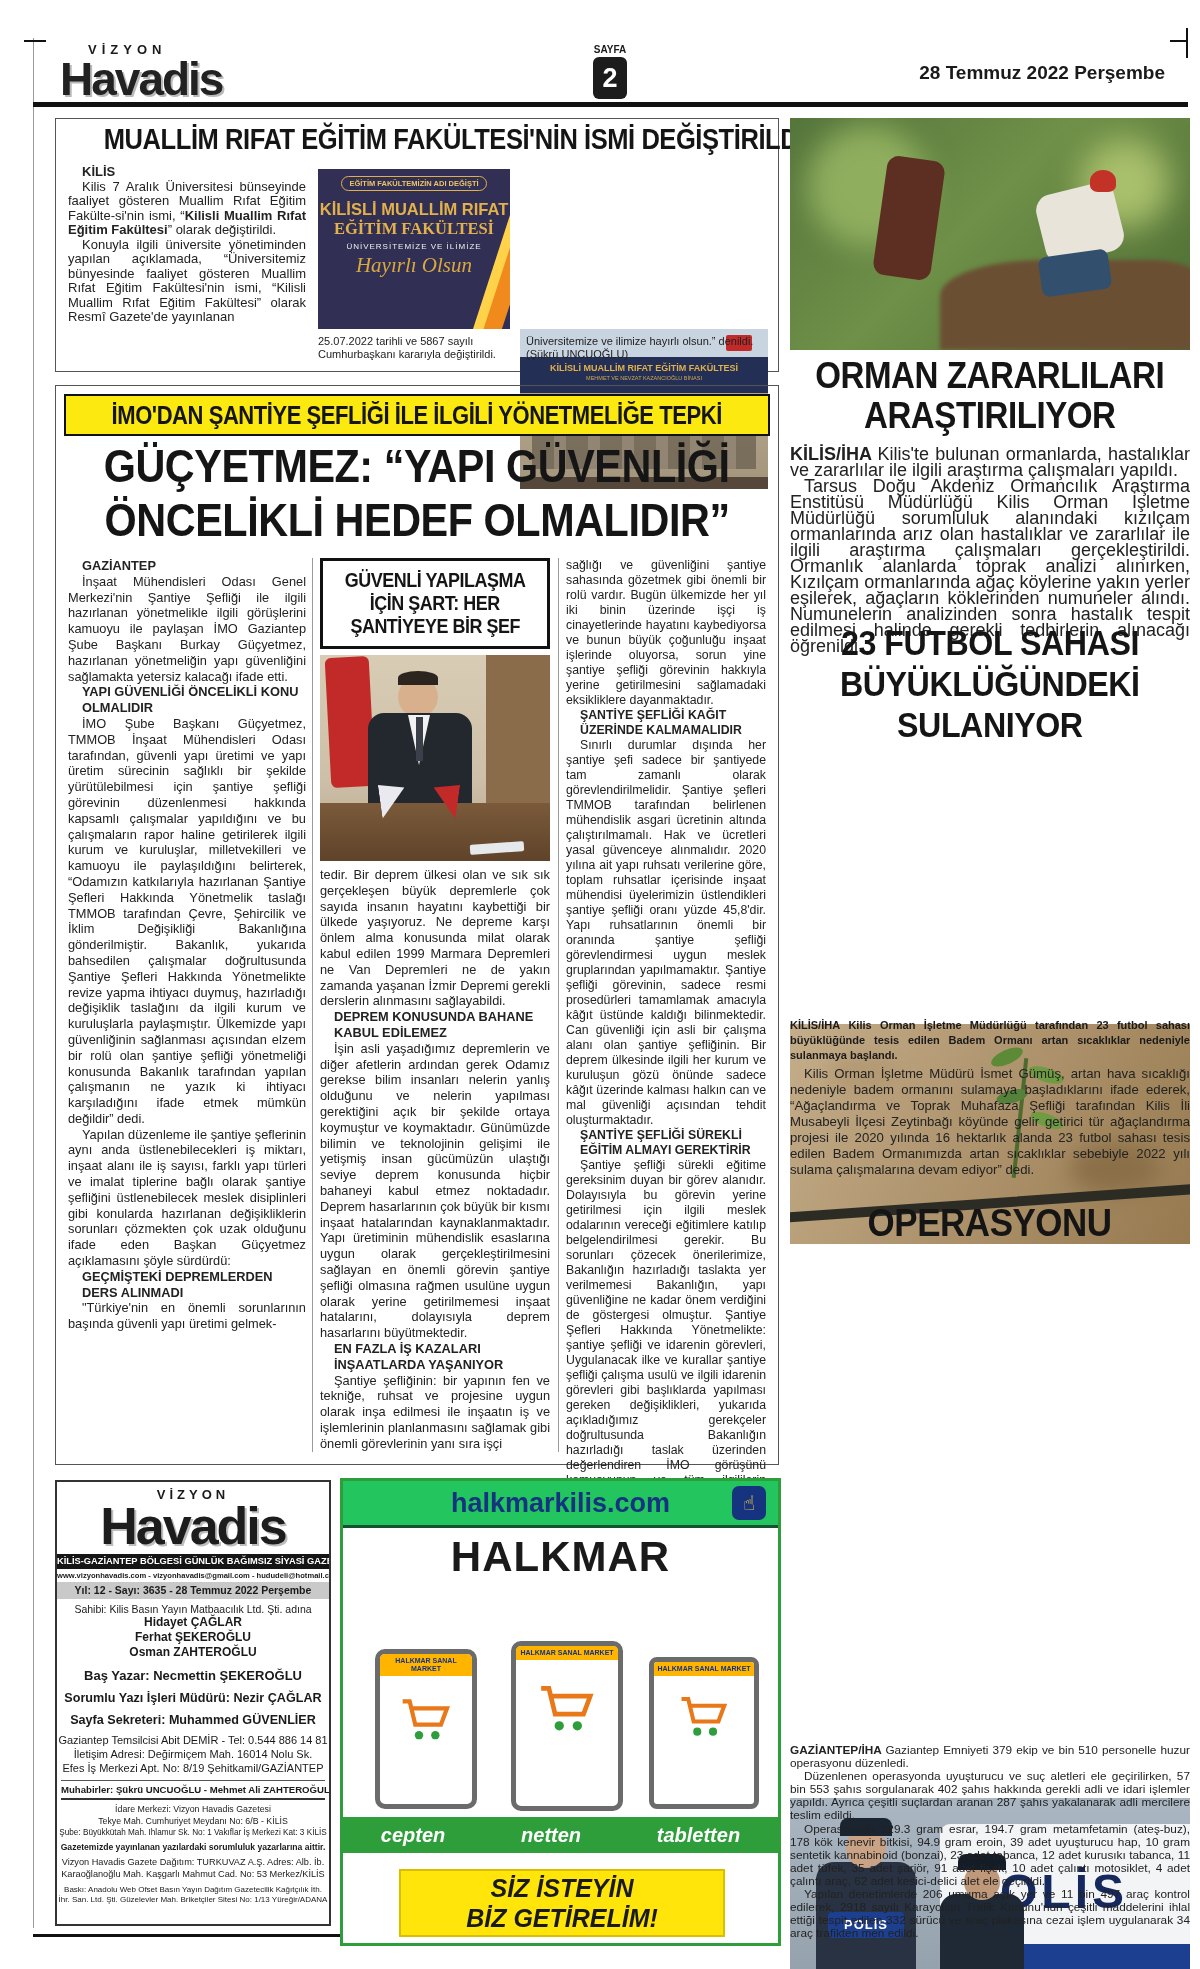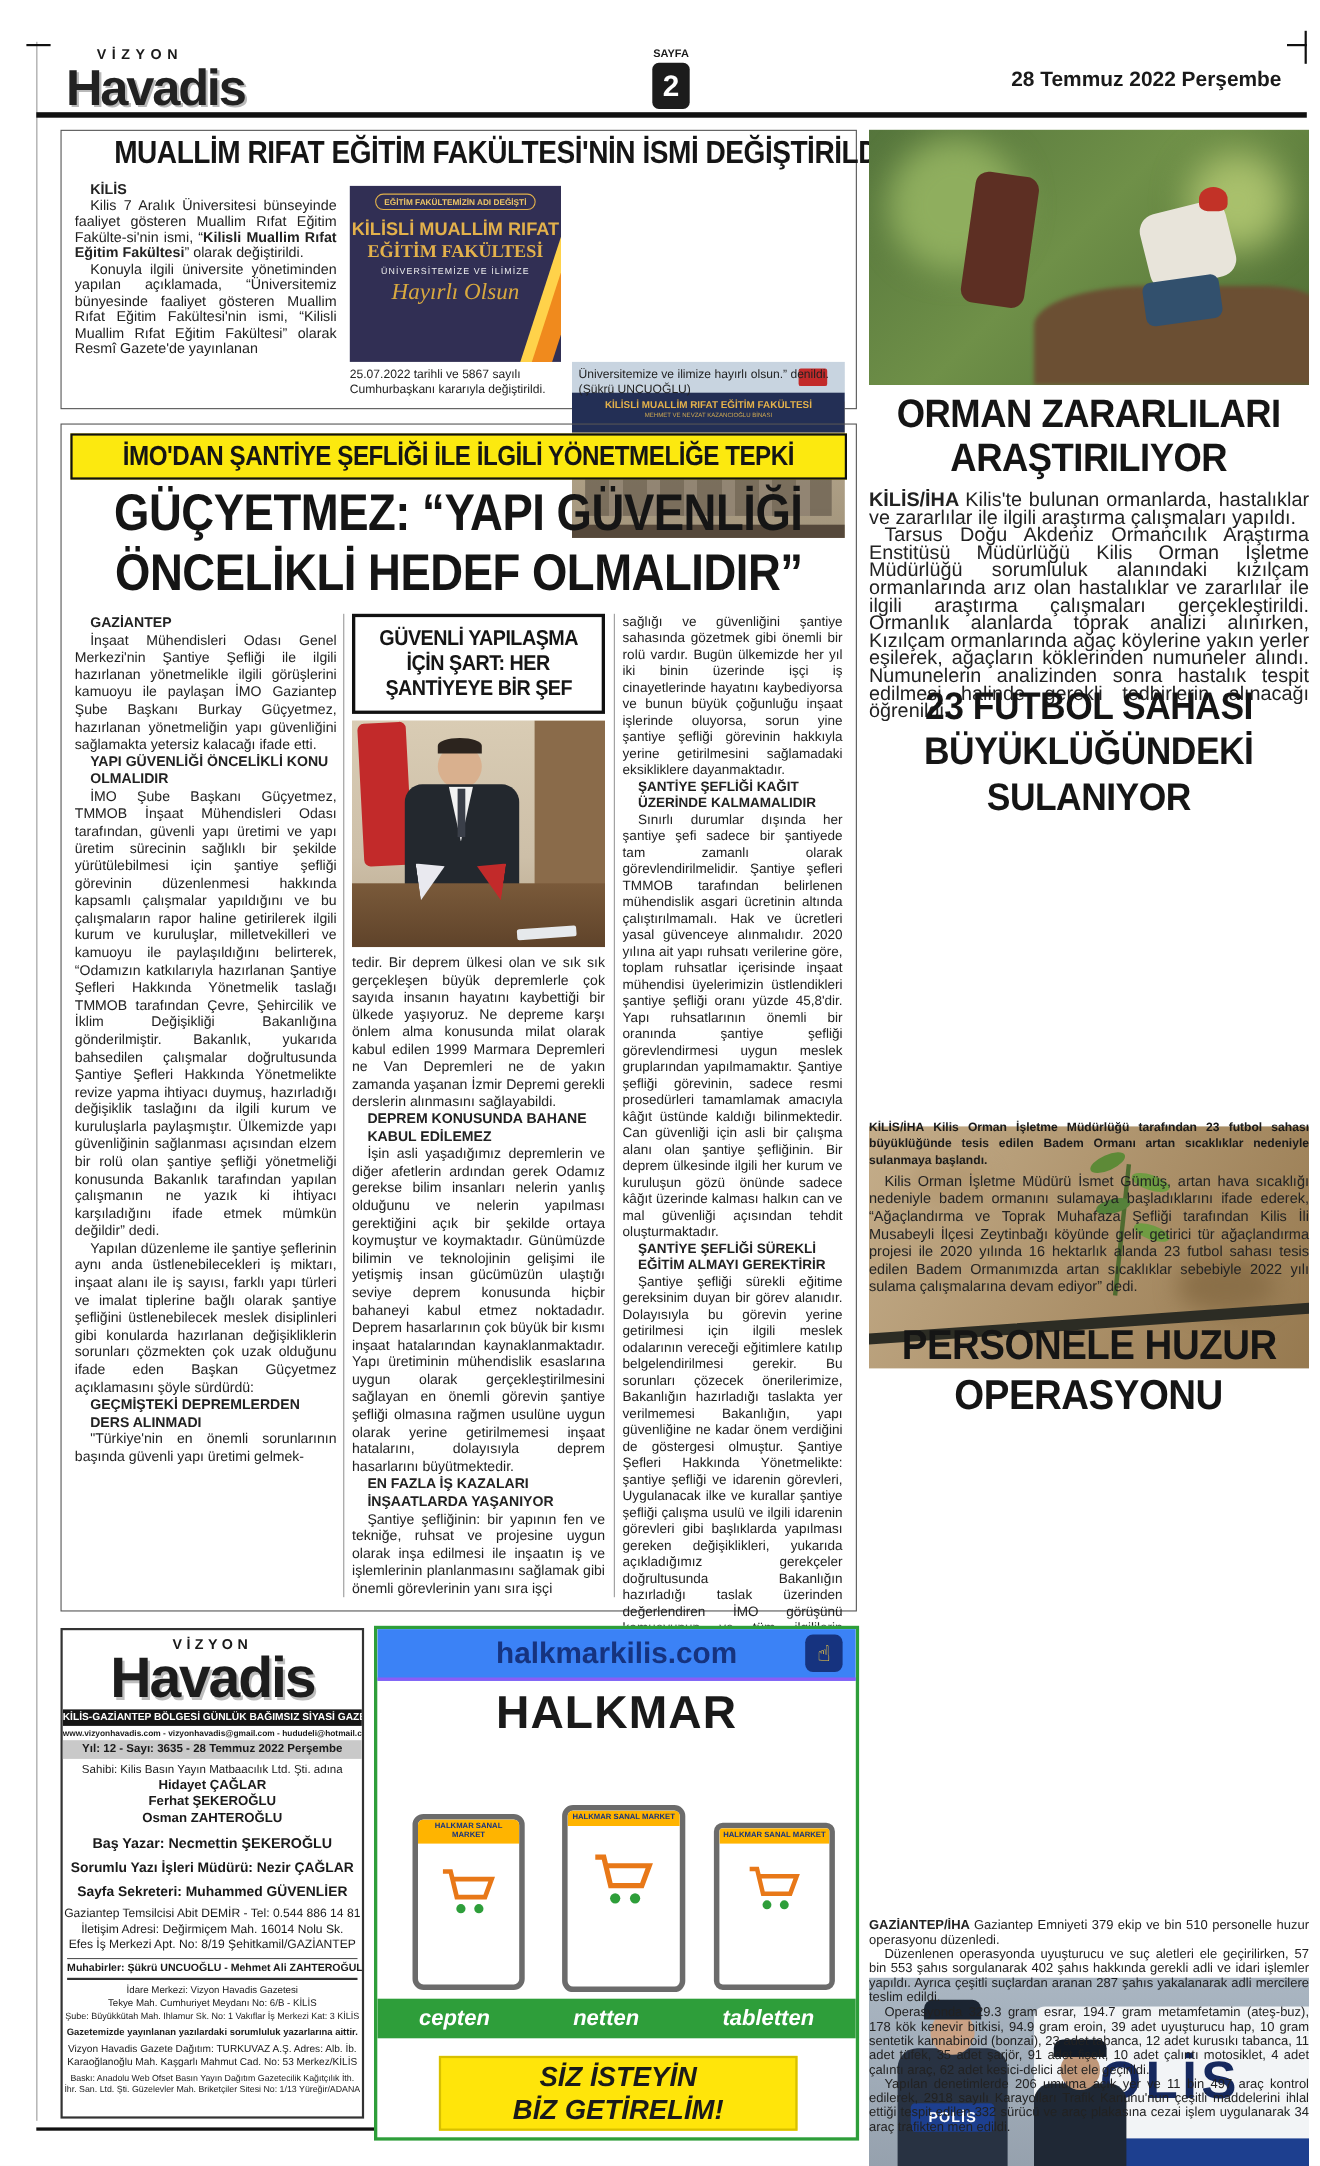--- a/index.html
+++ b/index.html
@@ -184,21 +184,20 @@
     <div class="abs" style="left:240px;top:90px;width:34px;height:13px;background:#6f9c42;border-radius:50%;transform:rotate(20deg);"></div>
   </div>
   <div class="abs" style="left:790px;top:1018px;width:400px;font-size:11px;line-height:15px;font-weight:bold;text-align:justify;">
     <b>KİLİS/İHA</b> <span>Kilis Orman İşletme Müdürlüğü tarafından 23 futbol sahası büyüklüğünde tesis edilen Badem Ormanı artan sıcaklıklar nedeniyle sulanmaya başlandı.</span>
   </div>
   <div class="abs ncol" style="left:790px;top:1066px;width:400px;font-size:13.2px;line-height:16px;">
       <div class="para">Kilis Orman İşletme Müdürü İsmet Gümüş, artan hava sıcaklığı nedeniyle badem ormanını sulamaya başladıklarını ifade ederek, “Ağaçlandırma ve Toprak Muhafaza Şefliği tarafından Kilis İli Musabeyli İlçesi Zeytinbağı köyünde gelir getirici tür ağaçlandırma projesi ile 2020 yılında 16 hektarlık alanda 23 futbol sahası tesis edilen Badem Ormanımızda artan sıcaklıklar sebebiyle 2022 yılı sulama çalışmalarına devam ediyor” dedi.</div>
     </div>
 
   <div class="abs ctr" style="left:790px;top:1200px;width:400px;">
-    <div><span class="hl cx92" style="font-size:38px;line-height:46px;">PERSONELE HUZUR</span></div>
     <div><span class="hl cx92" style="font-size:38px;line-height:46px;">OPERASYONU</span></div>
   </div>
   <div class="abs photo" style="left:790px;top:1346px;width:400px;height:390px;background:linear-gradient(#aab6c2,#8a95a2 70%,#5f6974);">
     <div class="abs" style="right:-30px;top:26px;width:280px;height:310px;background:#f2f4f6;border-radius:10px;box-shadow:inset 0 -40px 0 #d7dde2;">
       <div class="abs" style="left:0;top:120px;width:100%;height:30px;background:#1d3f8f;"></div>
       <div class="abs" style="left:24px;top:40px;font-size:48px;font-weight:900;letter-spacing:4px;color:#16295e;">POLİS</div>
 
     </div>
     <div class="abs" style="left:26px;top:64px;width:100px;height:326px;background:#283242;border-radius:18px 18px 0 0;">
       <div class="abs" style="left:30px;top:-34px;width:40px;height:40px;background:#caa285;border-radius:50%;"></div>
@@ -238,21 +237,21 @@
     <div style="font-size:8.8px;line-height:11.5px;">Tekye Mah. Cumhuriyet Meydanı No: 6/B - KİLİS</div>
     <div style="font-size:8.2px;line-height:11.5px;white-space:nowrap;">Şube: Büyükkütah Mah. Ihlamur Sk. No: 1 Vakıflar İş Merkezi Kat: 3 KİLİS</div>
     <div style="font-size:8.6px;font-weight:bold;margin-top:3px;">Gazetemizde yayınlanan yazılardaki sorumluluk yazarlarına aittir.</div>
     <div style="font-size:9.2px;line-height:12px;margin-top:4px;">Vizyon Havadis Gazete Dağıtım: TURKUVAZ A.Ş. Adres: Alb. İb.</div>
     <div style="font-size:9.2px;line-height:12px;">Karaoğlanoğlu Mah. Kaşgarlı Mahmut Cad. No: 53 Merkez/KİLİS</div>
     <div style="font-size:8px;line-height:10.5px;margin-top:5px;">Baskı: Anadolu Web Ofset Basın Yayın Dağıtım Gazetecilik Kağıtçılık İth.</div>
     <div style="font-size:8px;line-height:10.5px;">İhr. San. Ltd. Şti. Güzelevler Mah. Briketçiler Sitesi No: 1/13 Yüreğir/ADANA</div>
   </div>
 
   <div class="abs" style="left:340px;top:1478px;width:435px;height:462px;border:3px solid #2e9e3a;background:#fff;overflow:hidden;">
-    <div class="abs" style="left:0;top:0;width:100%;height:44px;background:#3b82f6;border-bottom:3px solid #8b5cf6;">
+    <div class="abs" style="left:0;top:0;width:100%;height:44px;background:#22c55e;border-bottom:3px solid #14532d;">
       <div class="ctr" style="font-size:27px;font-weight:800;color:#16337f;line-height:44px;">halkmarkilis.com</div>
       <div class="abs ctr" style="right:12px;top:5px;width:34px;height:34px;background:#16337f;border-radius:7px;color:#ffd23f;font-size:20px;line-height:34px;font-family:'DejaVu Sans',sans-serif;">☝</div>
     </div>
     <div class="ctr" style="margin-top:54px;font-size:42px;font-weight:900;letter-spacing:1px;line-height:44px;">HALKMAR</div>
 
     <div class="device" style="left:32px;top:168px;width:92px;height:150px;">
       <div class="dhead">HALKMAR SANAL MARKET</div>
       <svg viewBox="0 0 24 24" width="56" height="56" style="display:block;margin:16px auto 0;">
           <path d="M2 4h3l2.4 10h11l2.6-7H6.2" fill="none" stroke="#e87818" stroke-width="1.8"></path>
           <circle cx="9" cy="18.5" r="1.8" fill="#2e9e3a"></circle>

